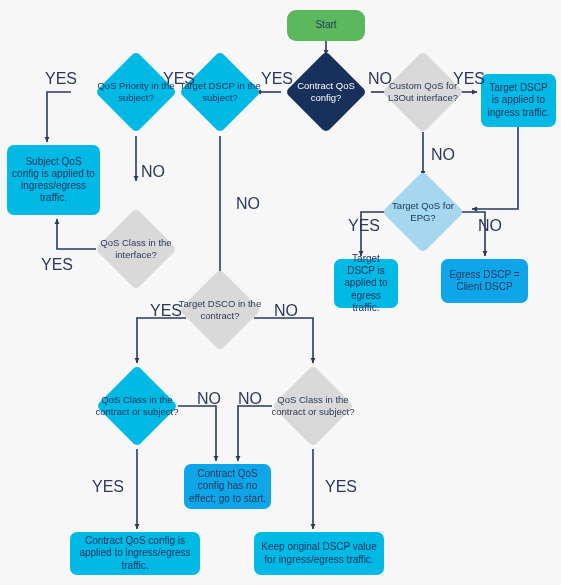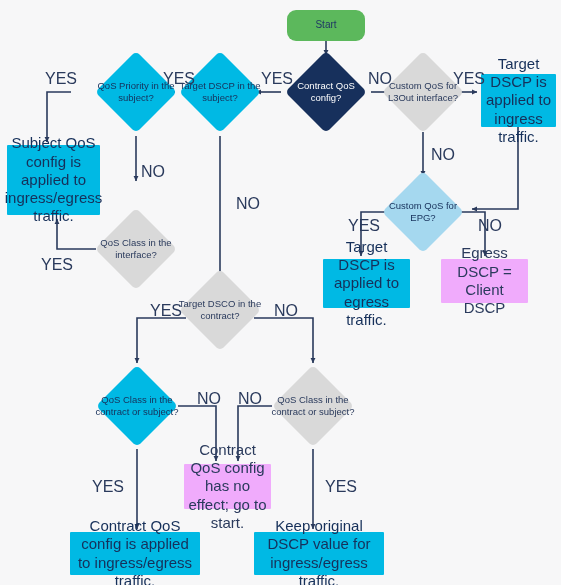--- a/index.html
+++ b/index.html
@@ -15,33 +15,33 @@
   
   .node{
     position:absolute;
     box-sizing:border-box;
     display:flex;align-items:center;justify-content:center;
     text-align:center;
     line-height:1.22;
     z-index:2;
   }
   .box{
-    border-radius:1px;
+    border-radius:7px;
     color:#203864;
-    font-size:15px;
+    font-size:10px;
     padding:2px 4px;
   }
   .box.start{
     background:#5cb85c;
     color:#203864;
     font-size:10px;
     border-radius:9px;
   }
   .box.cyan{background:#00b9e4;color:#16305a;}
-  .box.gray{background:#f0abfc;color:#2a3a5c;justify-content:center;}
+  .box.gray{background:#0ea5e9;color:#2a3a5c;justify-content:center;}
 
   
   .diamond{
     position:absolute;
     z-index:2;
   }
   .diamond .shape{
     position:absolute;left:0;top:0;width:100%;height:100%;
     transform:rotate(45deg);
     border-radius:5px;
@@ -155,24 +155,24 @@
     <div class="shape"></div>
     <div class="txt">Custom QoS for L3Out interface?</div>
   </div>
 
   <div class="node box cyan" style="left:481px;top:74px;width:75px;height:53px;">
     <span>Target DSCP is applied to ingress traffic.</span>
   </div>
 
   <div class="diamond lblue" style="left:394px;top:183px;width:58px;height:58px;">
     <div class="shape"></div>
-    <div class="txt">Custom QoS for EPG?</div>
-  </div>
-
-  <div class="node box cyan" style="left:323px;top:259px;width:87px;height:49px;">
+    <div class="txt">Target QoS for EPG?</div>
+  </div>
+
+  <div class="node box cyan" style="left:334px;top:259px;width:64px;height:49px;">
     <span>Target DSCP is applied to egress traffic.</span>
   </div>
 
   <div class="node box gray" style="left:441px;top:259px;width:87px;height:44px;">
     <span>Egress DSCP = Client DSCP</span>
   </div>
 
   <div class="diamond gray" style="left:191px;top:281px;width:58px;height:58px;">
     <div class="shape"></div>
     <div class="txt">Target DSCO in the contract?</div>

